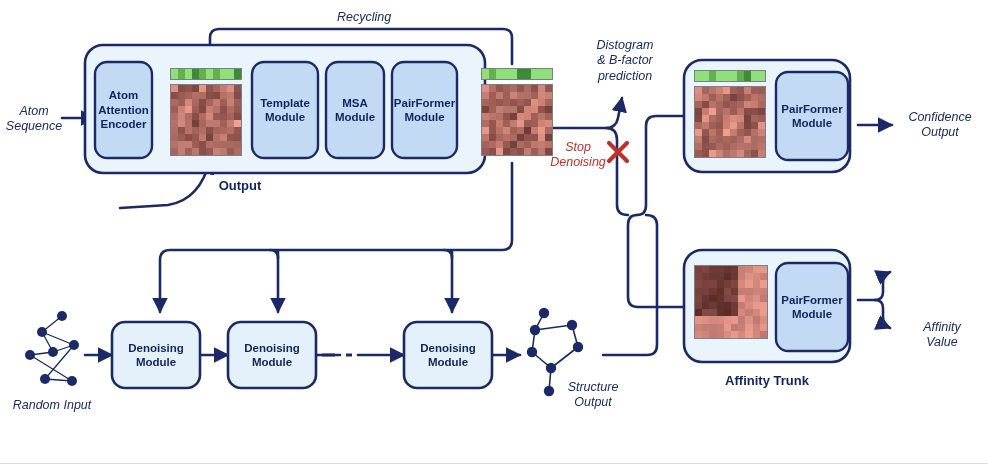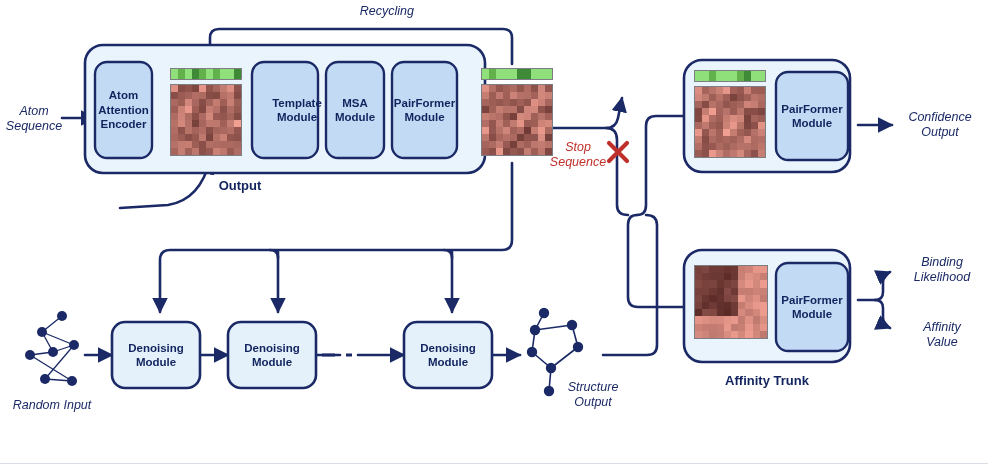--- a/index.html
+++ b/index.html
@@ -581,59 +581,60 @@
       <div style="background:#e9998c"></div>
       <div style="background:#d4897d"></div>
       <div style="background:#ec9b8d"></div>
       <div style="background:#d3887c"></div>
       <div style="background:#c0796f"></div>
     </div>
 
   <div class="modtext" style="left:95px;top:62px;width:57px;height:96px;">Atom
 Attention
 Encoder</div>
-  <div class="modtext" style="left:264px;top:62px;width:66px;height:96px;">Template
+  <div class="modtext" style="left:252px;top:62px;width:66px;height:96px;">Template
 Module</div>
   <div class="modtext" style="left:326px;top:62px;width:58px;height:96px;">MSA
 Module</div>
   <div class="modtext" style="left:392px;top:62px;width:65px;height:96px;">PairFormer
 Module</div>
 
   <div class="modtext" style="left:776px;top:72px;width:72px;height:88px;">PairFormer
 Module</div>
   <div class="modtext" style="left:776px;top:263px;width:72px;height:88px;">PairFormer
 Module</div>
 
   <div class="modtext" style="left:112px;top:322px;width:88px;height:66px;">Denoising
 Module</div>
   <div class="modtext" style="left:228px;top:322px;width:88px;height:66px;">Denoising
 Module</div>
   <div class="modtext" style="left:404px;top:322px;width:88px;height:66px;">Denoising
 Module</div>
 
-  <div class="lbl it" style="left:314px;top:4px;width:100px;text-align:right;">Recycling</div>
+  <div class="lbl it" style="left:314px;top:10px;width:100px;">Recycling</div>
 
   <div class="lbl it" style="left:4px;top:104px;width:60px;">Atom
 Sequence</div>
 
 
   <div class="lbl bd" style="left:200px;top:178px;width:80px;font-size:13px;">Output</div>
 
+  <div class="lbl it" style="left:578px;top:38px;width:94px;">Distogram
+&amp; B-factor
+prediction</div>
 
   <div class="lbl it" style="left:549px;top:140px;width:58px;color:#c0302b;">Stop
-Sequence</div>
+Denoising</div>
 
 
   <div class="lbl it" style="left:898px;top:110px;width:84px;">Confidence
 Output</div>
 
   <div class="lbl bd" style="left:687px;top:373px;width:160px;font-size:13px;">Affinity Trunk</div>
 
-  <div class="lbl it" style="left:900px;top:255px;width:84px;">Binding
-Likelihood</div>
 
   <div class="lbl it" style="left:900px;top:320px;width:84px;">Affinity
 Value</div>
 
   <div class="lbl it" style="left:2px;top:398px;width:100px;">Random Input</div>
 
   <div class="lbl it" style="left:552px;top:380px;width:82px;">Structure
 Output</div>
 
 

